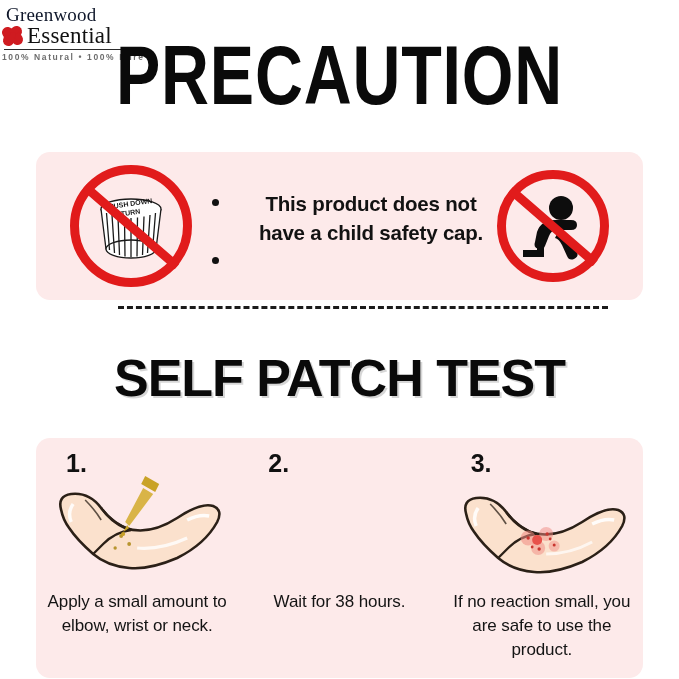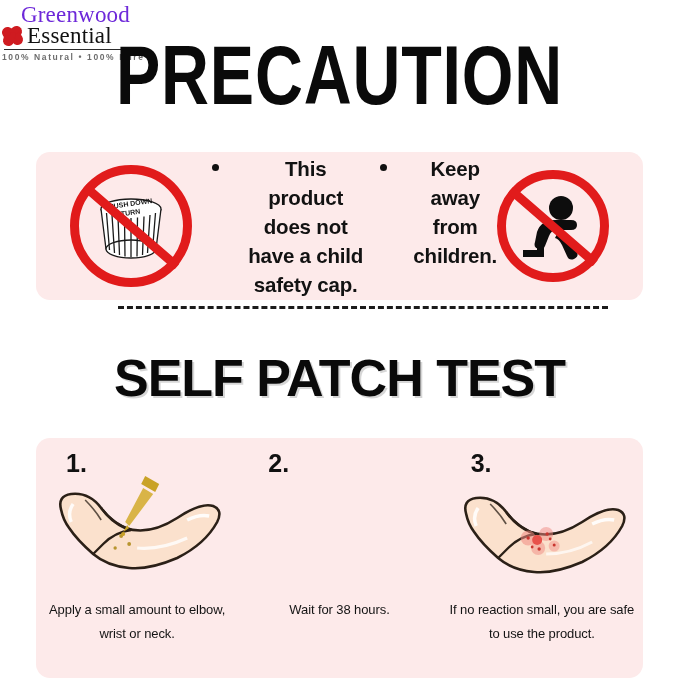--- a/index.html
+++ b/index.html
@@ -7,22 +7,22 @@
     width:679px;height:679px;background:#ffffff;
     font-family:"Liberation Sans", sans-serif;
     overflow:hidden;position:relative;
   }
   .page{position:relative;width:679px;height:679px;}
 
   
   .logo{position:absolute;left:2px;top:2px;width:128px;}
   .logo-l1{
     font-family:"Liberation Serif", serif;
-    font-size:23px;letter-spacing:.2px;color:#6d28d9;
-    line-height:25px;text-align:right;padding-left:4px;
+    font-size:19px;letter-spacing:.2px;color:#0f172a;
+    line-height:25px;text-align:left;padding-left:4px;
   }
   .logo-row2{display:flex;align-items:center;gap:3px;margin-top:-3px;}
   .flower{width:22px;height:20px;position:relative;flex:0 0 22px;}
   .flower i{
     position:absolute;display:block;background:#cf1b20;border-radius:50% 50% 50% 0;
   }
   .p1{width:11px;height:11px;left:0px;top:1px;transform:rotate(-35deg);}
   .p2{width:11px;height:11px;left:9px;top:0px;transform:rotate(55deg);background:#e02a26;}
   .p3{width:11px;height:11px;left:10px;top:8px;transform:rotate(145deg);background:#b3151a;}
   .p4{width:11px;height:11px;left:1px;top:9px;transform:rotate(215deg);background:#d92125;}
@@ -59,21 +59,21 @@
   .nosign{position:relative;flex:0 0 auto;}
   .nosign .ring{
     position:absolute;left:0;top:0;border-radius:50%;
     border:9px solid #e11b1b;box-sizing:border-box;
   }
   .nosign .slash{
     position:absolute;background:#e11b1b;border-radius:2px;
     transform-origin:center;
   }
   .bullets{
-    flex:1;display:flex;flex-direction:row;justify-content:center;
+    flex:1;display:flex;flex-direction:column;justify-content:center;
     padding-left:6px;
   }
   .b-row{display:flex;align-items:flex-start;}
   .dot{
     flex:0 0 auto;width:7px;height:7px;border-radius:50%;background:#111;
     margin:10px 26px 0 14px;
   }
   .b-text{
     font-size:20.5px;line-height:29px;color:#121212;font-weight:600;
     text-align:center;flex:1;letter-spacing:-.2px;
@@ -89,22 +89,22 @@
   .patch-panel{left:36px;top:438px;width:607px;height:240px;}
   .steps{display:flex;height:100%;}
   .step{flex:1;position:relative;}
   .step-num{
     position:absolute;left:30px;top:11px;font-weight:700;font-size:25px;color:#111;
   }
   .art{position:absolute;left:0;right:0;top:32px;height:110px;}
   .cap-txt{font-size:3.6px;font-weight:700;fill:#1a1a1a;}
   .step-cap{
     position:absolute;left:8px;right:8px;top:152px;
-    text-align:center;font-size:13px;line-height:24px;color:#141414;
-    font-weight:500;letter-spacing:-.1px;margin-top:8px;
+    text-align:center;font-size:17px;line-height:24px;color:#141414;
+    font-weight:500;letter-spacing:-.1px;
   }
 </style>
 </head>
 <body>
 
 <div class="page">
 
   <div class="logo">
     <div class="logo-l1">Greenwood</div>
     <div class="logo-row2">
@@ -140,21 +140,20 @@
       <span class="slash" style="width:122px;height:9px;left:0;top:56.5px;transform:rotate(41deg);"></span>
     </div>
 
     <div class="bullets">
       <div class="b-row">
         <span class="dot"></span>
         <span class="b-text">This product does not have a child safety cap.</span>
       </div>
       <div class="b-row">
         <span class="dot"></span>
-        <span class="b-text">Keep away from children.</span>
       </div>
     </div>
 
     <div class="nosign" style="width:112px;height:112px;margin-right:34px;">
       <svg width="112" height="112" viewBox="0 0 112 112">
         <g fill="#0d0d0d">
           <circle cx="64" cy="38" r="12"></circle>
           <path d="M40 62 Q44 50 58 50 L74 50 Q80 50 80 55 Q80 60 74 60 L60 60 Q54 60 52 66 L48 76 Q46 81 41 79 Q36 77 38 72 Z"></path>
           <path d="M26 80 L40 80 L40 72 L47 72 L47 87 L26 87 Z"></path>
           <path d="M62 60 Q70 62 74 70 L80 82 Q82 87 77 89 Q72 91 70 86 L65 75 Q62 69 58 68 Z"></path>

